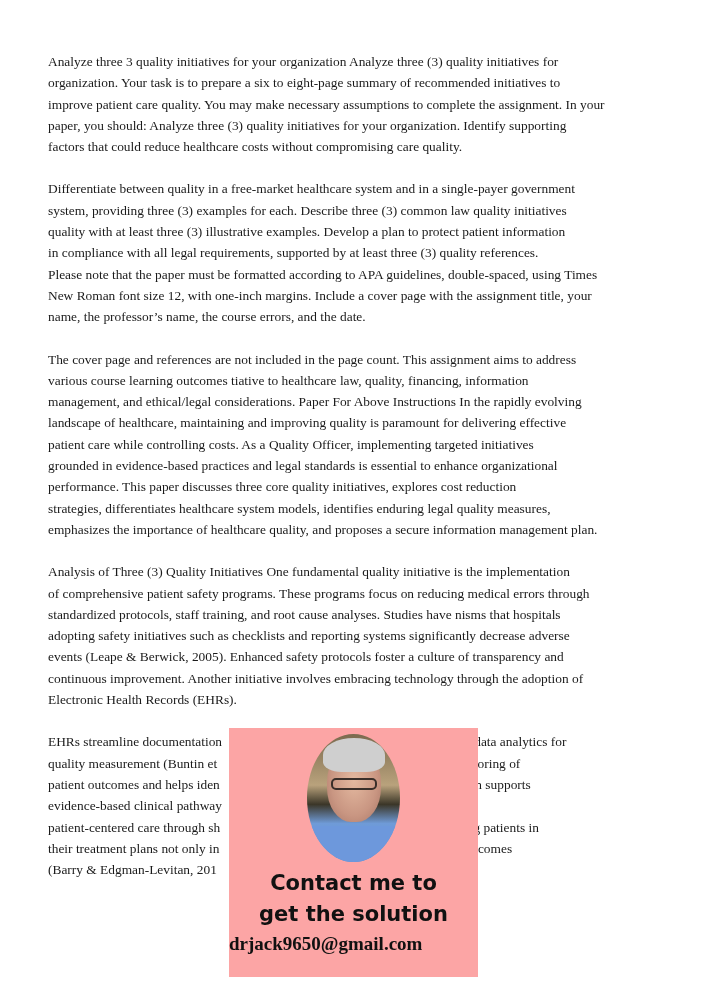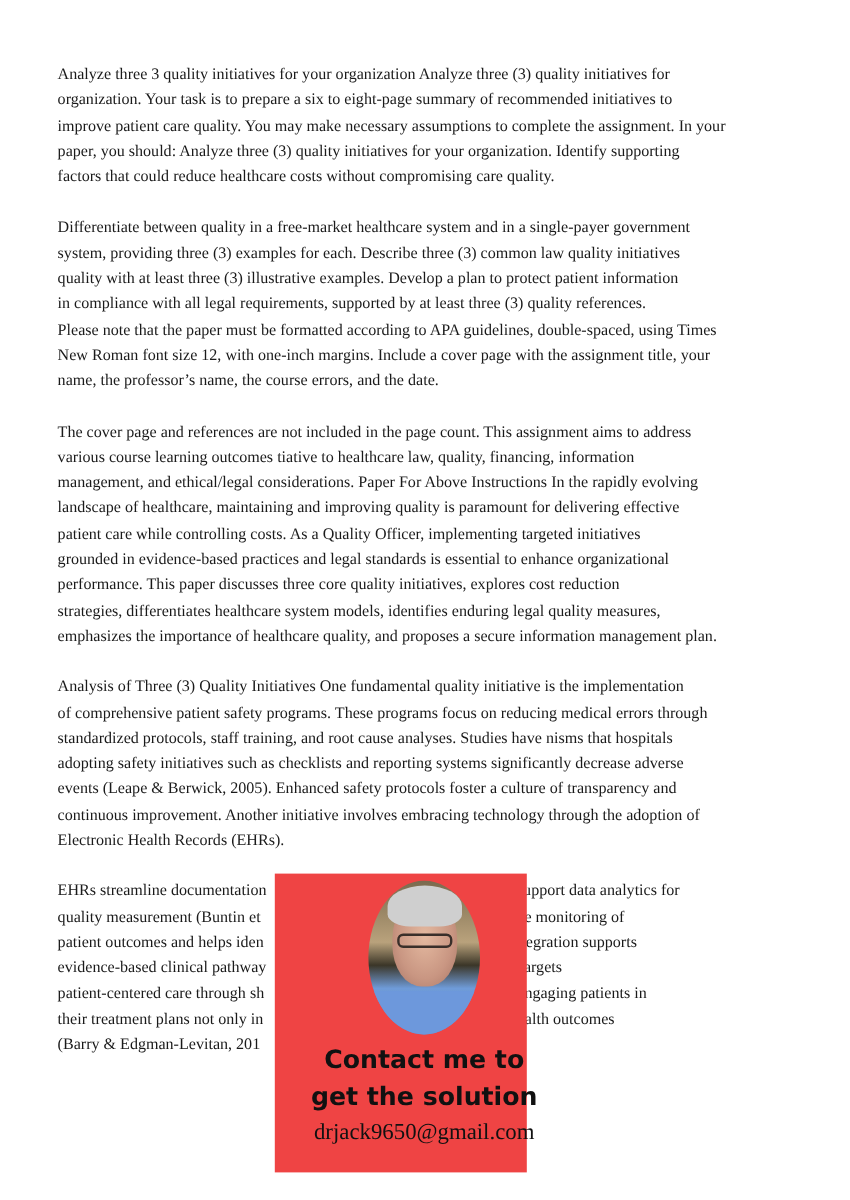--- a/index.html
+++ b/index.html
@@ -5,22 +5,22 @@
   html, body { margin: 0; padding: 0; background: #ffffff; }
   body {
     width: 708px; height: 1000px; position: relative; overflow: hidden;
     font-family: "Liberation Serif", "DejaVu Serif", serif;
     color: #1a1a1a;
   }
   .page { position: absolute; left: 48px; top: 51px; width: 620px; }
   .para { margin: 0 0 21px 0; }
   .line { display: block; font-size: 13.4px; line-height: 21.3px; white-space: nowrap; }
   .ad-card {
-    position: absolute; left: 229px; top: 728px; width: 210px; height: 249px;
-    background: #ef4444;
+    position: absolute; left: 229px; top: 728px; width: 249px; height: 249px;
+    background: #fca5a5;
   }
   .portrait {
     position: absolute; left: 78px; top: 6px; width: 93px; height: 128px;
     border-radius: 50%; overflow: hidden;
     background: linear-gradient(180deg, #7a6a4e 0%, #b9a27c 40%, #3b3628 55%, #6f9bd8 70%, #5f8fd2 100%);
   }
   .portrait .face {
     position: absolute; left: 20px; top: 12px; width: 54px; height: 76px;
     border-radius: 48% 48% 45% 45%;
     background: radial-gradient(ellipse at 50% 45%, #e4b9a0 0%, #c99682 60%, #a87565 100%);
@@ -37,22 +37,22 @@
   .portrait .shirt {
     position: absolute; left: 0; top: 92px; width: 93px; height: 40px;
     background: #6d98dc;
   }
   .ad-title {
     position: absolute; left: 0; top: 140px; width: 249px; text-align: center;
     font-family: "DejaVu Sans", "Liberation Sans", sans-serif; font-weight: bold;
     font-size: 21px; line-height: 31px; color: #111;
   }
   .ad-email {
-    position: absolute; left: 0; top: 205px; width: 249px; text-align: center;
-    font-family: "Liberation Serif", "DejaVu Serif", serif; font-weight: normal;
+    position: absolute; left: 0; top: 205px; width: 249px; text-align: left;
+    font-family: "Liberation Serif", "DejaVu Serif", serif; font-weight: bold;
     font-size: 19px; color: #111;
   }
 </style>
 </head>
 <body>
 
 <div class="page">
   <div class="para">
     <span class="line">Analyze three 3 quality initiatives for your organization Analyze three (3) quality initiatives for</span>
     <span class="line">organization. Your task is to prepare a six to eight-page summary of recommended initiatives to</span>

